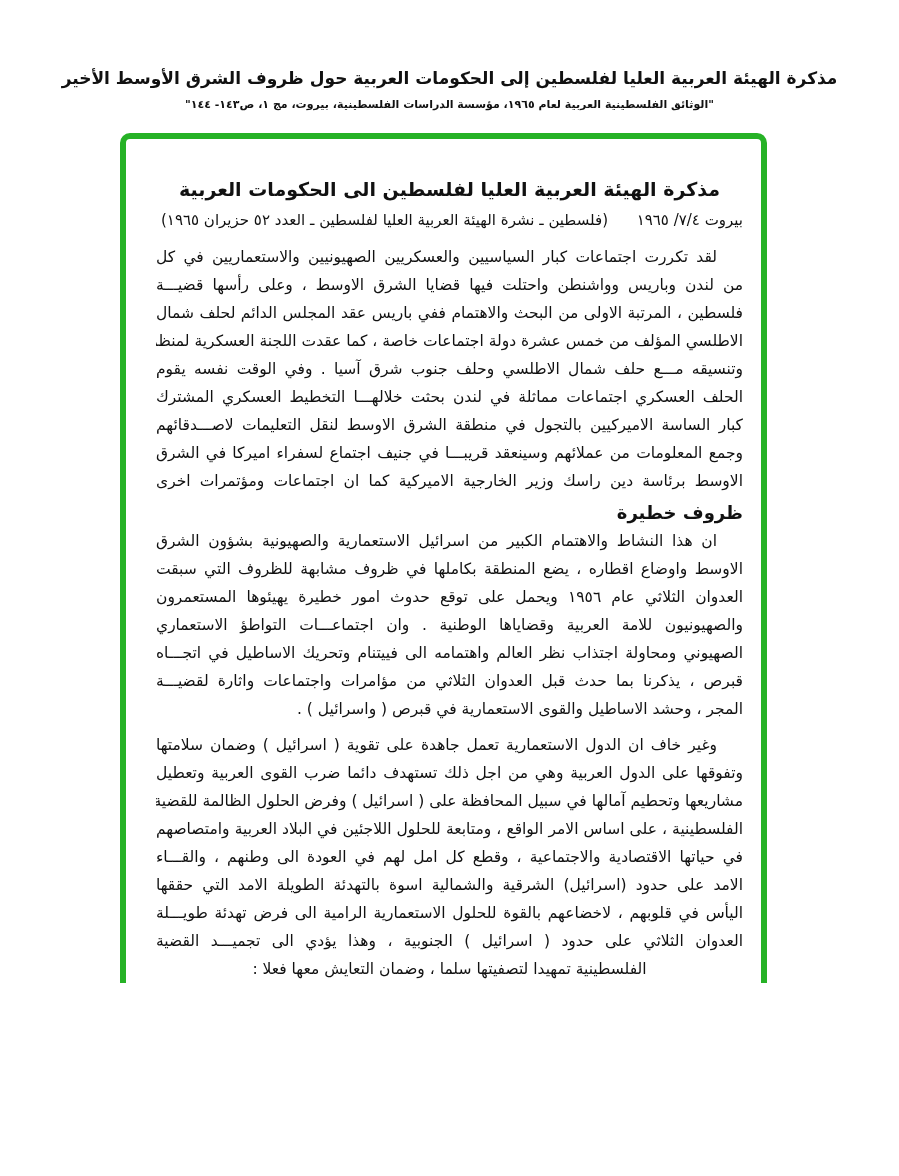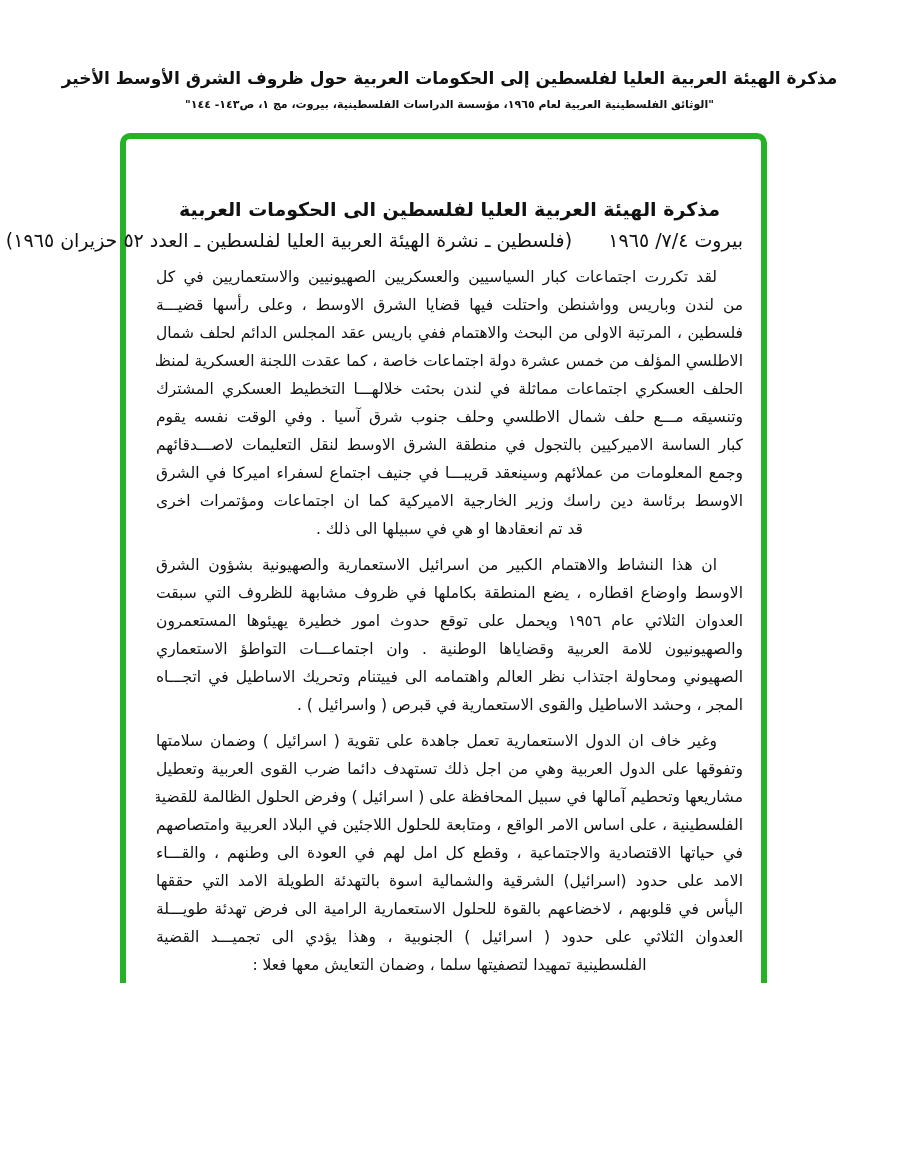--- a/index.html
+++ b/index.html
@@ -34,39 +34,39 @@
   }
   .green-box {
     position: absolute;
     left: 120px;
     top: 133px;
     width: 647px;
     height: 962px;
     border: 6px solid var(--frame-green, #26b226);
     border-radius: 10px;
     background: #ffffff;
-    padding: 56px 18px 0 30px;
+    padding: 36px 18px 0 30px;
     direction: rtl;
   }
   .doc-title1 {
     text-align: center;
     font-weight: 700;
     font-size: 19px;
     line-height: 28px;
   }
   .doc-title2 {
     text-align: center;
     font-weight: 700;
     font-size: 18px;
     line-height: 28px;
     margin-top: 6px;
   }
   .dateline {
     text-align: right;
-    font-size: 19px;
+    font-size: 15px;
     line-height: 22px;
     margin-top: 6px;
     margin-bottom: 12px;
     white-space: pre;
   }
   .para { overflow: hidden; }
   .para + .para { margin-top: 8px; }
   .line {
     font-size: 15.5px;
     line-height: 28px;
@@ -99,35 +99,36 @@
   <div class="green-box">
 
     <div class="doc-title1">مذكرة الهيئة العربية العليا لفلسطين الى الحكومات العربية</div>
     <div class="dateline">بيروت ٧/٤/ ١٩٦٥      (فلسطين ـ نشرة الهيئة العربية العليا لفلسطين ـ العدد ٥٢ حزيران ١٩٦٥)</div>
 
     <div class="para">
       <div class="line first">لقد تكررت اجتماعات كبار السياسيين والعسكريين الصهيونيين والاستعماريين في كل</div>
       <div class="line">من لندن وباريس وواشنطن واحتلت فيها قضايا الشرق الاوسط ، وعلى رأسها قضيـــة</div>
       <div class="line">فلسطين ، المرتبة الاولى من البحث والاهتمام ففي باريس عقد المجلس الدائم لحلف شمال</div>
       <div class="line">الاطلسي المؤلف من خمس عشرة دولة اجتماعات خاصة ، كما عقدت اللجنة العسكرية لمنظمة</div>
+      <div class="line">وتنسيقه مـــع حلف شمال الاطلسي وحلف جنوب شرق آسيا . وفي الوقت نفسه يقوم</div>
       <div class="line">الحلف العسكري اجتماعات مماثلة في لندن بحثت خلالهـــا التخطيط العسكري المشترك</div>
-      <div class="line">وتنسيقه مـــع حلف شمال الاطلسي وحلف جنوب شرق آسيا . وفي الوقت نفسه يقوم</div>
       <div class="line">كبار الساسة الاميركيين بالتجول في منطقة الشرق الاوسط لنقل التعليمات لاصـــدقائهم</div>
       <div class="line">وجمع المعلومات من عملائهم وسينعقد قريبـــا في جنيف اجتماع لسفراء اميركا في الشرق</div>
       <div class="line">الاوسط برئاسة دين راسك وزير الخارجية الاميركية كما ان اجتماعات ومؤتمرات اخرى</div>
-      <div class="line end-center">قد تم انعقادها او هي في سبيلها الى ذلك .</div>
     </div>
 
+    <div class="section-heading">ظروف خطيرة</div>
 
     <div class="para">
       <div class="line first">ان هذا النشاط والاهتمام الكبير من اسرائيل الاستعمارية والصهيونية بشؤون الشرق</div>
       <div class="line">الاوسط واوضاع اقطاره ، يضع المنطقة بكاملها في ظروف مشابهة للظروف التي سبقت</div>
       <div class="line">العدوان الثلاثي عام ١٩٥٦ ويحمل على توقع حدوث امور خطيرة يهيئوها المستعمرون</div>
       <div class="line">والصهيونيون للامة العربية وقضاياها الوطنية . وان اجتماعـــات التواطؤ الاستعماري</div>
       <div class="line">الصهيوني ومحاولة اجتذاب نظر العالم واهتمامه الى فييتنام وتحريك الاساطيل في اتجـــاه</div>
+      <div class="line">قبرص ، يذكرنا بما حدث قبل العدوان الثلاثي من مؤامرات واجتماعات واثارة لقضيـــة</div>
       <div class="line end-right">المجر ، وحشد الاساطيل والقوى الاستعمارية في قبرص ( واسرائيل ) .</div>
     </div>
 
     <div class="para">
       <div class="line first">وغير خاف ان الدول الاستعمارية تعمل جاهدة على تقوية ( اسرائيل ) وضمان سلامتها</div>
       <div class="line">وتفوقها على الدول العربية وهي من اجل ذلك تستهدف دائما ضرب القوى العربية وتعطيل</div>
       <div class="line">مشاريعها وتحطيم آمالها في سبيل المحافظة على ( اسرائيل ) وفرض الحلول الظالمة للقضية</div>
       <div class="line">الفلسطينية ، على اساس الامر الواقع ، ومتابعة للحلول اللاجئين في البلاد العربية وامتصاصهم</div>
       <div class="line">في حياتها الاقتصادية والاجتماعية ، وقطع كل امل لهم في العودة الى وطنهم ، والقـــاء</div>
       <div class="line">الامد على حدود (اسرائيل) الشرقية والشمالية اسوة بالتهدئة الطويلة الامد التي حققها</div>

